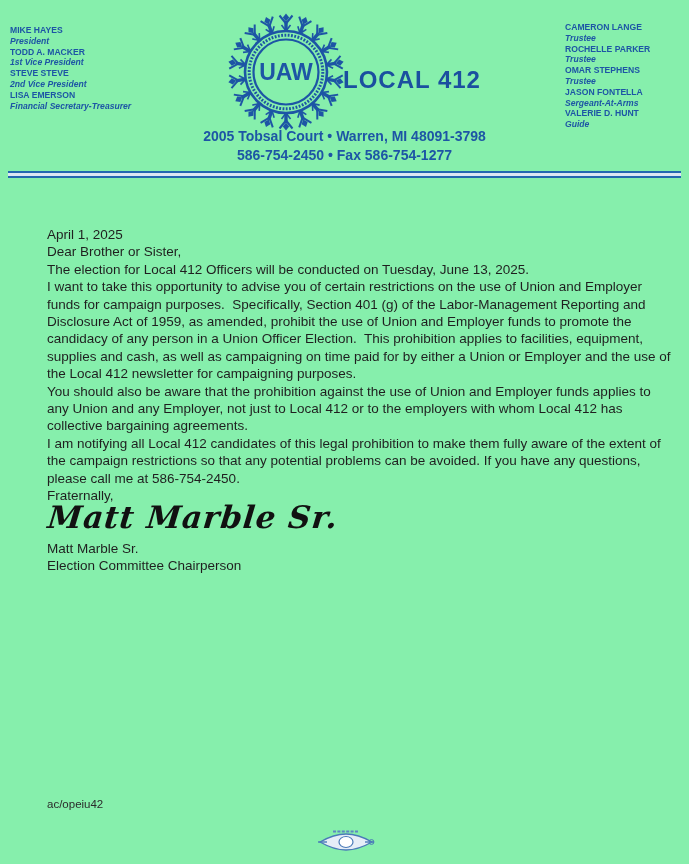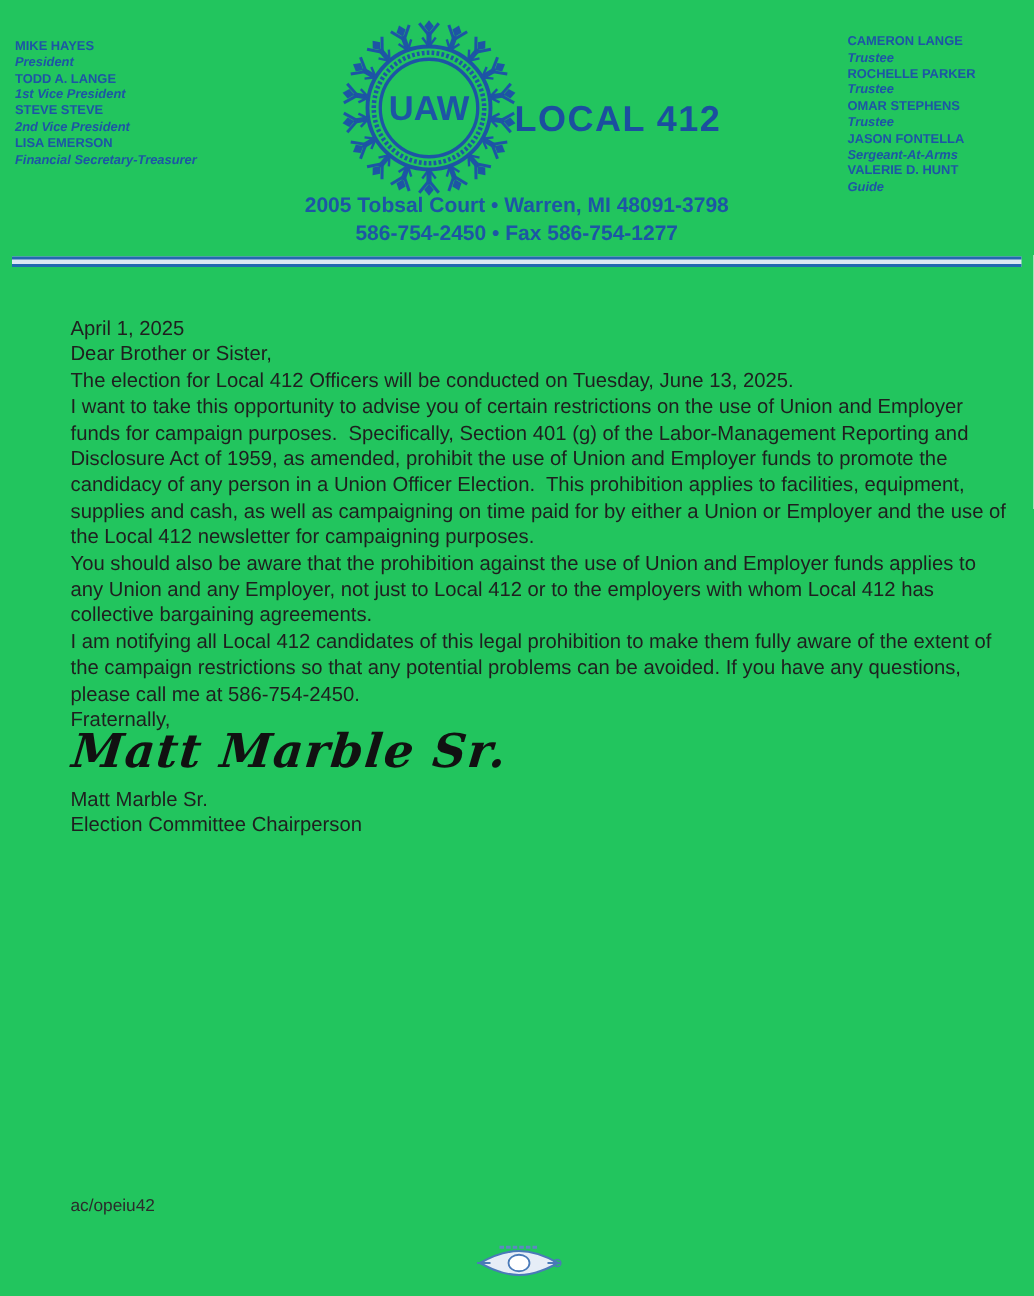--- a/index.html
+++ b/index.html
@@ -1,17 +1,17 @@
 <!DOCTYPE html>
 <html><head>
 <meta charset="utf-8">
 <style>
   html,body{margin:0;padding:0;background:#ffffff;}
   .page{
-    position:relative;width:689px;height:864px;background:#22c55e;overflow:hidden;
+    position:relative;width:689px;height:864px;background:#86efac;overflow:hidden;
     font-family:"Liberation Sans",sans-serif;
   }
   
   .officers{position:absolute;top:25px;color:#1d55a5;font-size:8.6px;line-height:10.8px;font-weight:bold;}
   .officers.left{left:10px;width:150px;}
   .officers.right{left:565px;top:22px;width:120px;}
   .officer .otitle{font-style:italic;}
   .logo-wrap{position:absolute;left:226px;top:12px;width:120px;height:120px;}
   .local-name{
     position:absolute;left:343px;top:66px;color:#1b4f9f;font-weight:800;
@@ -19,21 +19,21 @@
   }
   .addr{position:absolute;left:0;width:689px;text-align:center;color:#1d55a5;font-weight:bold;font-size:14px;}
   .addr.line1{top:128px;}
   .addr.line2{top:147px;}
   .header-rule{
     position:absolute;left:8px;top:171px;width:673px;height:3px;
     border-top:2px solid #2368b0;border-bottom:2px solid #2368b0;background:#dce7f3;
   }
   
   .letter-body{
-    position:absolute;left:47px;top:210px;width:628px;
+    position:absolute;left:47px;top:226px;width:628px;
     color:#1f1f1f;font-size:13.5px;line-height:17.4px;
   }
   .letter-body p{margin:0;white-space:pre-wrap;}
   .date{margin:0 0 33px 0;}
   .salutation{margin:0 0 16px 0;}
   .p0{margin:0 0 16px 0;}
   .p1{margin:0 0 18px 0;}
   .p2{margin:0 0 18px 0;}
   .p3{margin:0 0 13px 0;}
   .p4{margin:0 0 28px 0;}
@@ -51,21 +51,21 @@
 <body>
 
 <div class="page">
 
   <div class="officers left">
     <div class="officer">
       <div class="oname">MIKE HAYES</div>
       <div class="otitle">President</div>
     </div>
     <div class="officer">
-      <div class="oname">TODD A. LANGE</div>
+      <div class="oname">TODD A. MACKER</div>
       <div class="otitle">1st Vice President</div>
     </div>
     <div class="officer">
       <div class="oname">STEVE STEVE</div>
       <div class="otitle">2nd Vice President</div>
     </div>
     <div class="officer">
       <div class="oname">LISA EMERSON</div>
       <div class="otitle">Financial Secretary-Treasurer</div>
     </div>

